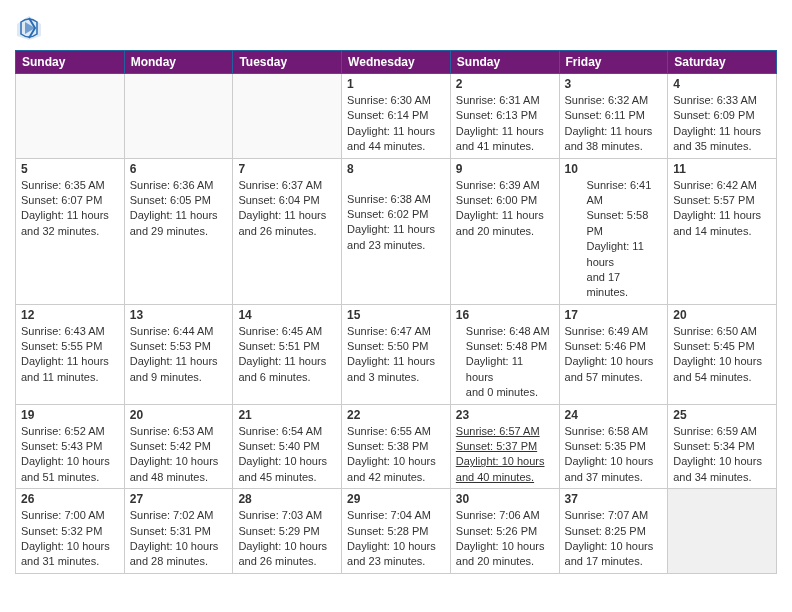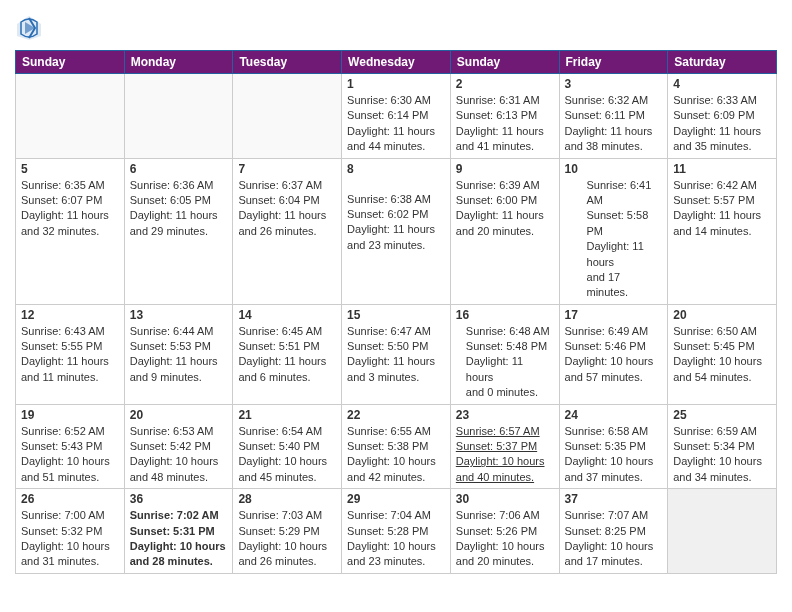--- a/index.html
+++ b/index.html
@@ -323,22 +323,22 @@
         </tr>
         <tr>
           <td>
             <span class="day-num">26</span>
             <div class="day-info" style="white-space: pre-line;">Sunrise: 7:00 AM
 Sunset: 5:32 PM
 Daylight: 10 hours
 and 31 minutes.</div>
           </td>
           <td>
-            <span class="day-num">36</span>
-            <div class="day-info" style="white-space: pre-line; font-weight: bold;">Sunrise: 7:02 AM
+            <span class="day-num">27</span>
+            <div class="day-info" style="white-space: pre-line;">Sunrise: 7:02 AM
 Sunset: 5:31 PM
 Daylight: 10 hours
 and 28 minutes.</div>
           </td>
           <td>
             <span class="day-num">28</span>
             <div class="day-info" style="white-space: pre-line;">Sunrise: 7:03 AM
 Sunset: 5:29 PM
 Daylight: 10 hours
 and 26 minutes.</div>

